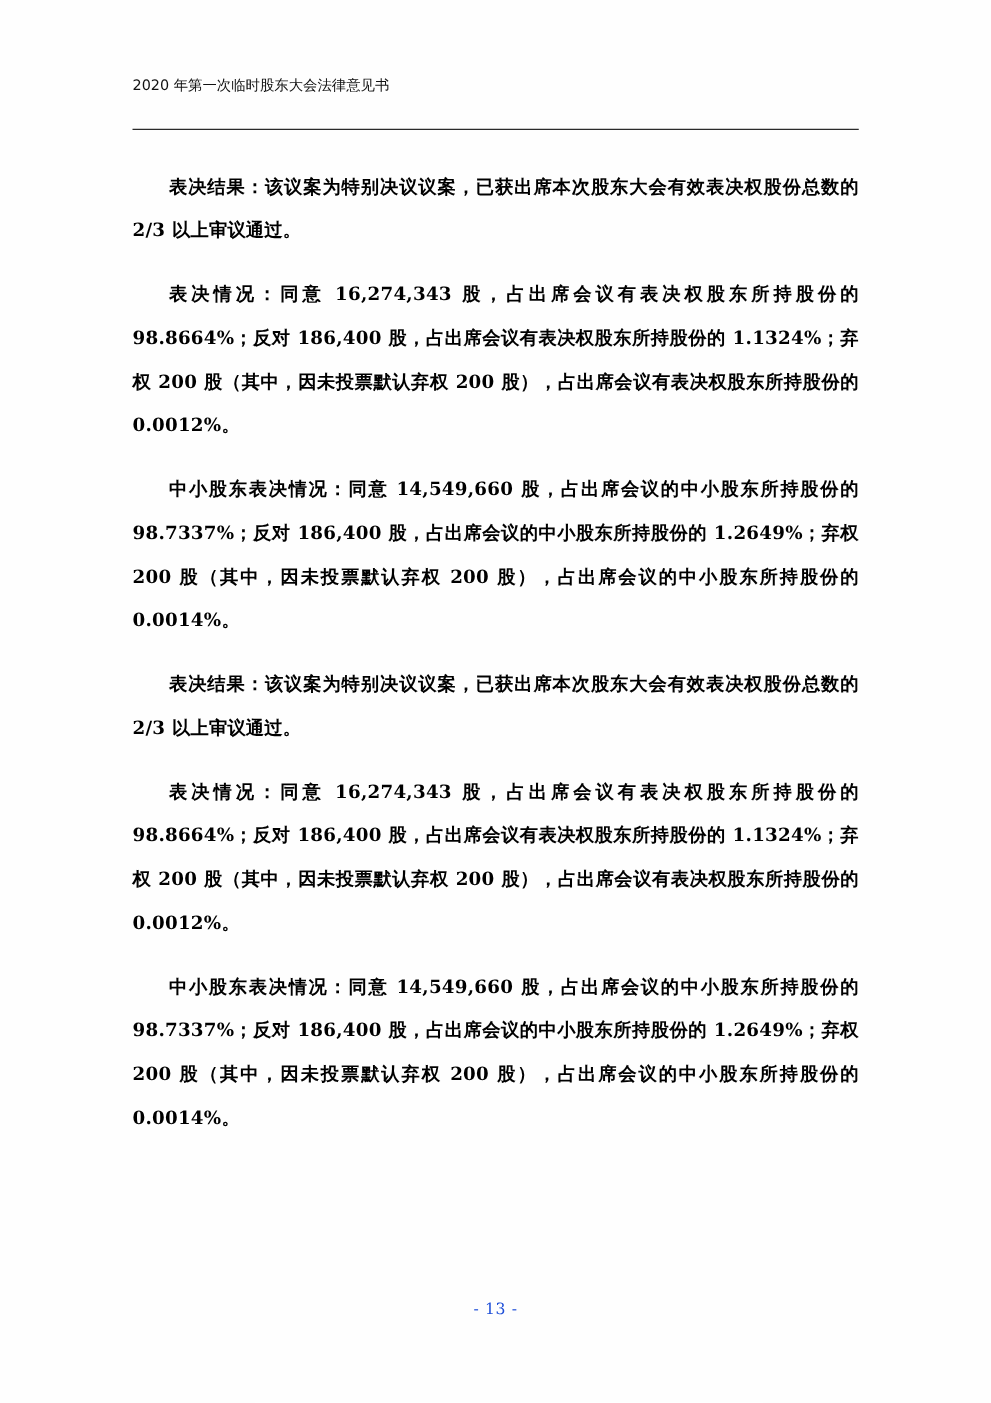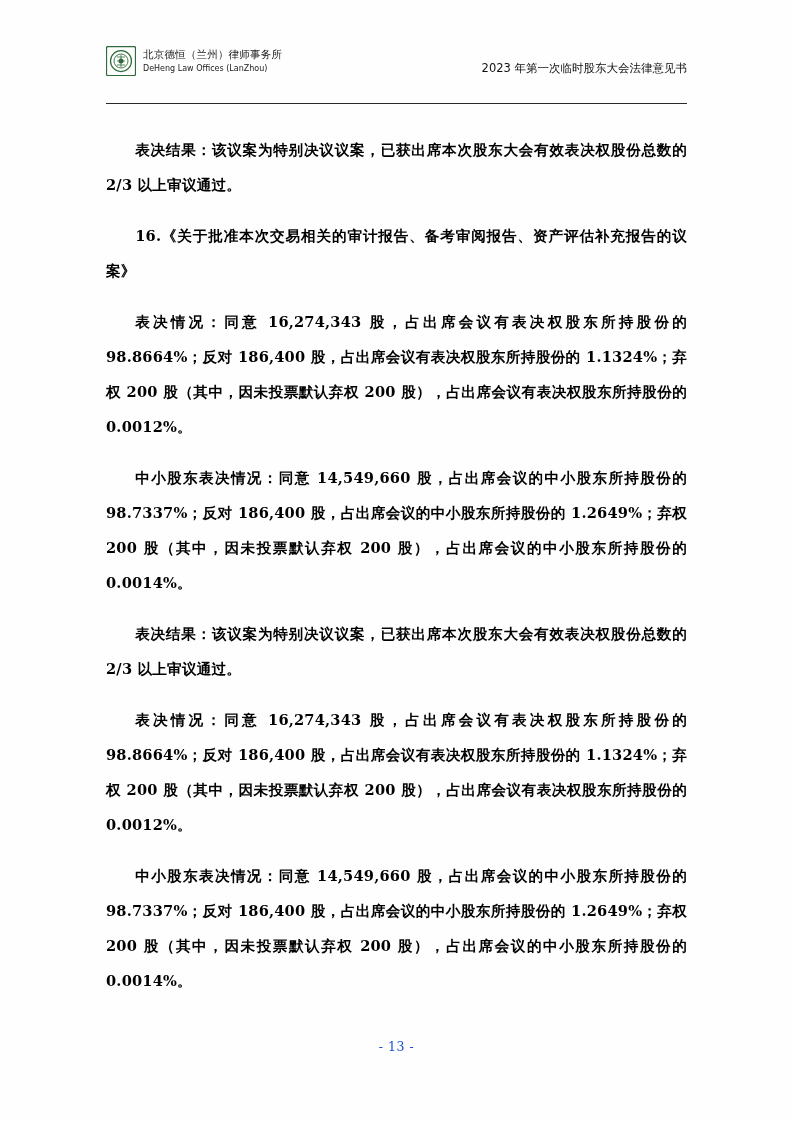--- a/index.html
+++ b/index.html
@@ -117,44 +117,30 @@
     letter-spacing: 0.5px;
   }
 </style>
 </head>
 <body>
 
 <div class="page">
 
   <div class="header">
 
-    <div class="brand">
-      <svg class="brand-logo" viewBox="0 0 60 60">
-        <rect x="1" y="1" width="58" height="58" rx="3" fill="none" stroke="#2f6b3a" stroke-width="2.5"></rect>
-        <circle cx="30" cy="30" r="21" fill="none" stroke="#2f6b3a" stroke-width="2.5"></circle>
-        <circle cx="30" cy="30" r="14" fill="none" stroke="#2f6b3a" stroke-width="1.8"></circle>
-        <path d="M22 22 L38 22 M22 30 L38 30 M22 38 L38 38 M30 18 L30 42" stroke="#2f6b3a" stroke-width="1.6"></path>
-        <circle cx="30" cy="30" r="5" fill="#2f6b3a"></circle>
-      </svg>
-      <div class="brand-text">
-        <div class="brand-cn">北京德恒（兰州）律师事务所</div>
-        <div class="brand-en">DeHeng Law Offices (LanZhou)</div>
-      </div>
-    </div>
 
     <div class="header-right">
-      <div class="header-line2">2023 年第一次临时股东大会法律意见书</div>
+      <div class="header-line2">2020 年第一次临时股东大会法律意见书</div>
     </div>
   </div>
 
   <div class="rule"></div>
 
   <div class="content">
     <p class="para indent gap">表决结果：该议案为特别决议议案，已获出席本次股东大会有效表决权股份总数的 2/3 以上审议通过。</p>
-    <p class="para indent gap">16.《关于批准本次交易相关的审计报告、备考审阅报告、资产评估补充报告的议案》</p>
     <p class="para indent gap">表决情况：同意 16,274,343 股，占出席会议有表决权股东所持股份的 98.8664%；反对 186,400 股，占出席会议有表决权股东所持股份的 1.1324%；弃权 200 股（其中，因未投票默认弃权 200 股），占出席会议有表决权股东所持股份的 0.0012%。</p>
     <p class="para indent gap">中小股东表决情况：同意 14,549,660 股，占出席会议的中小股东所持股份的 98.7337%；反对 186,400 股，占出席会议的中小股东所持股份的 1.2649%；弃权 200 股（其中，因未投票默认弃权 200 股），占出席会议的中小股东所持股份的 0.0014%。</p>
     <p class="para indent gap">表决结果：该议案为特别决议议案，已获出席本次股东大会有效表决权股份总数的 2/3 以上审议通过。</p>
     <p class="para indent gap">表决情况：同意 16,274,343 股，占出席会议有表决权股东所持股份的 98.8664%；反对 186,400 股，占出席会议有表决权股东所持股份的 1.1324%；弃权 200 股（其中，因未投票默认弃权 200 股），占出席会议有表决权股东所持股份的 0.0012%。</p>
     <p class="para indent gap">中小股东表决情况：同意 14,549,660 股，占出席会议的中小股东所持股份的 98.7337%；反对 186,400 股，占出席会议的中小股东所持股份的 1.2649%；弃权 200 股（其中，因未投票默认弃权 200 股），占出席会议的中小股东所持股份的 0.0014%。</p>
   </div>
 
   <div class="footer">- 13 -</div>
 
 </div>

